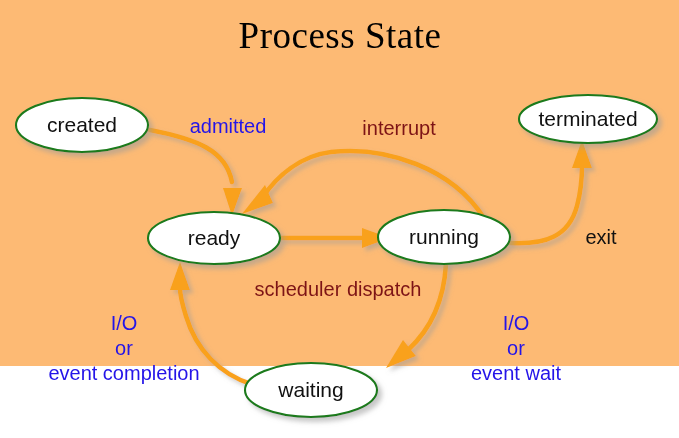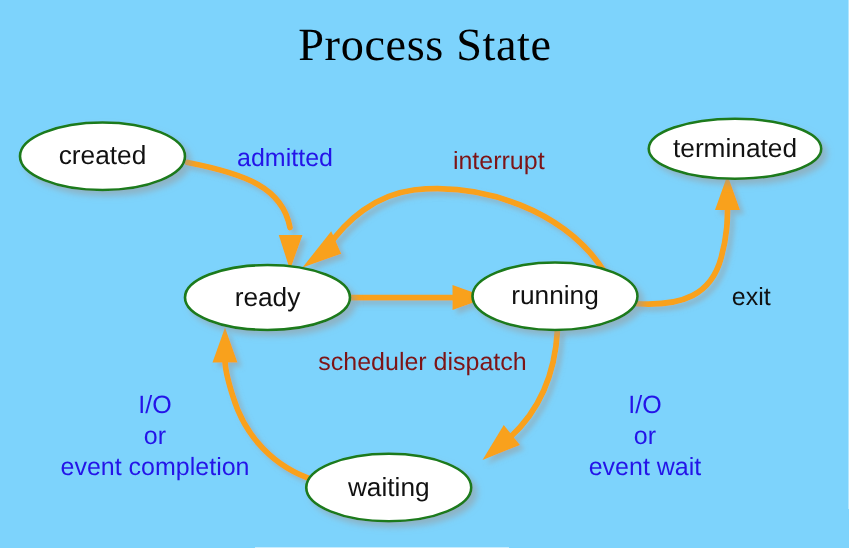--- a/index.html
+++ b/index.html
@@ -11,22 +11,22 @@
   body {
     width: 679px;
     height: 438px;
     overflow: hidden;
     font-family: "Liberation Sans", sans-serif;
     position: relative;
   }
   #diagram-root {
     position: relative;
     width: 679px;
-    height: 438px;
-    background: #7dd3fc;
+    height: 366px;
+    background: #fdba74;
   }
   svg.canvas {
     position: absolute;
     top: 0;
     left: 0;
     width: 679px;
     height: 438px;
     display: block;
   }
   .diagram-title {

